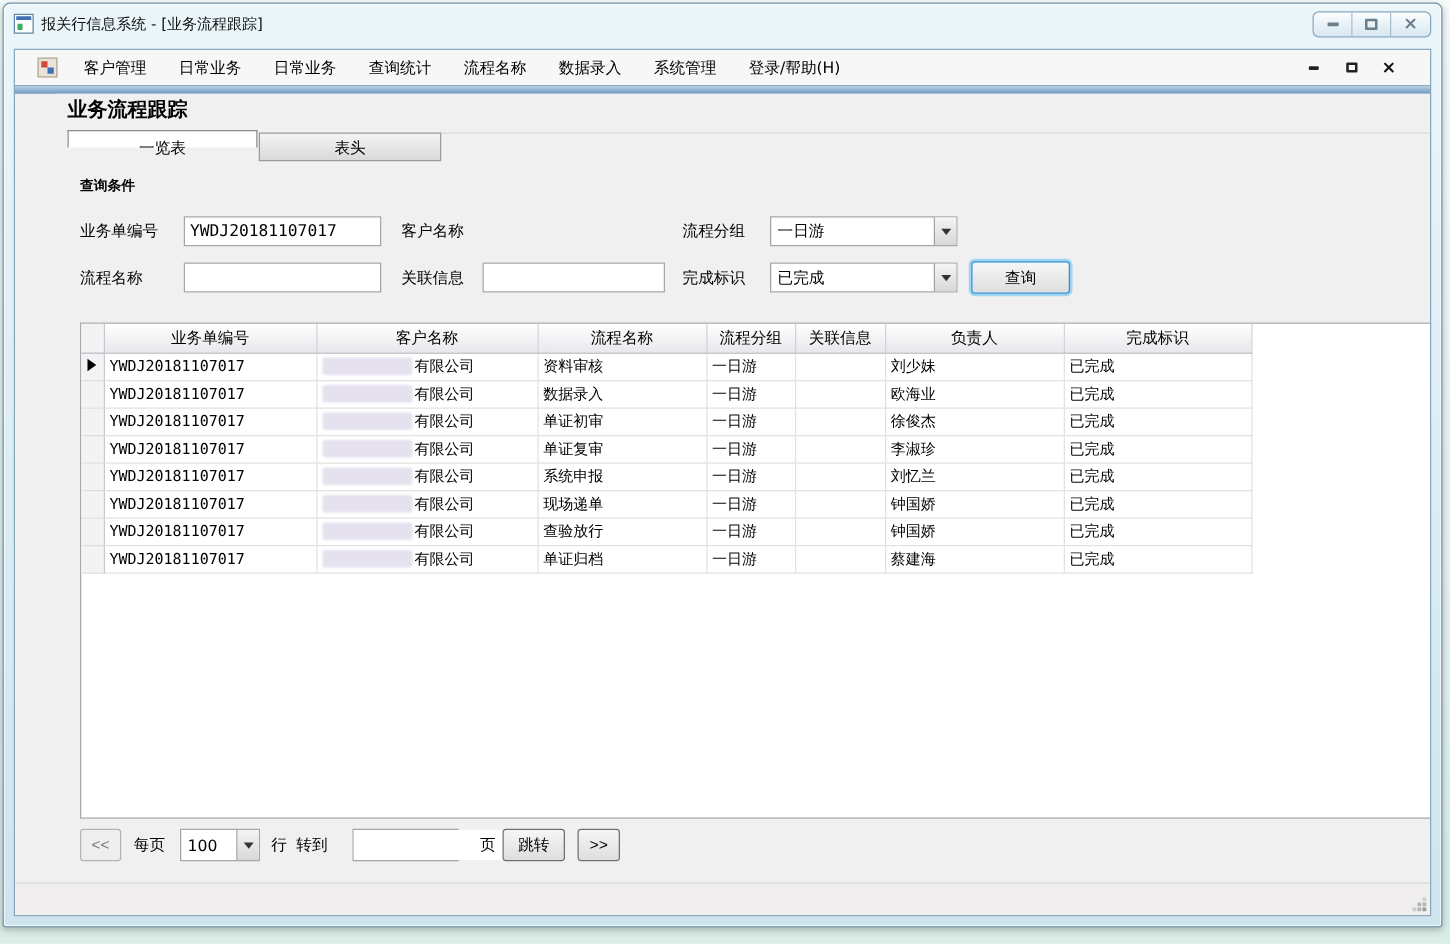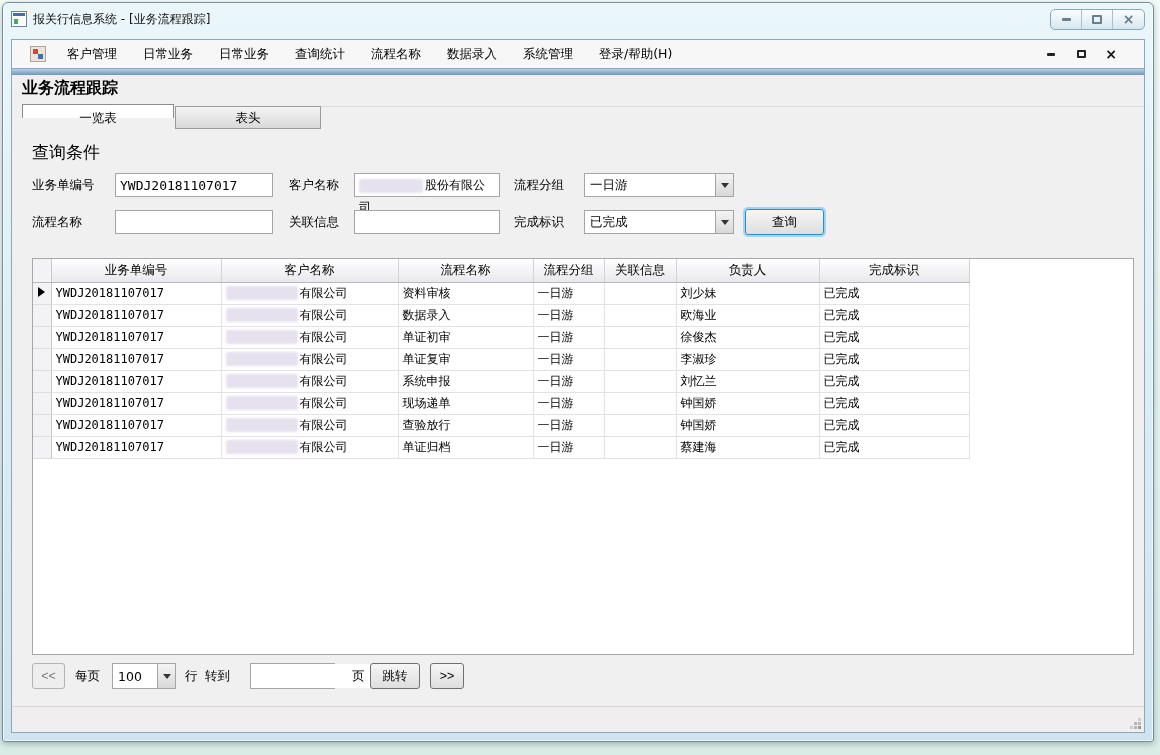--- a/index.html
+++ b/index.html
@@ -42,34 +42,34 @@
   .mdi-icon::before { content:""; position:absolute; left:2px; top:2px; width:5px; height:5px; background:#d14836; }
   .mdi-icon::after { content:""; position:absolute; right:2px; bottom:2px; width:5px; height:5px; background:#3f6fb5; }
   .menu-items { display:flex; }
   .menu-item { padding:5px 13px; font-size:12.5px; cursor:default; }
   .mdi-controls { margin-left:auto; display:flex; align-items:center; gap:16px; padding-right:10px; }
   .mdi-btn { display:flex; align-items:center; justify-content:center; width:14px; height:14px; }
   .mdi-btn .ic-min { background:#222; width:8px; }
   .mdi-btn .ic-restore { border-color:#222; width:9px; height:8px; }
   .mdi-btn .ic-close { color:#111; }
   .bluestrip { height:7px; background:linear-gradient(#b9d0e6,#6e97c0); border-top:1px solid #8fa9c4; }
-  .content { flex:1; position:relative; background:#f0f0f0; }
+  .content { flex:1; position:relative; background:#f0f0f0;margin-left:32px; }
   .statusbar { height:26px; background:#f0eeee; border-top:1px solid #d9d6d6; position:relative; }
   .grip { position:absolute; right:3px; bottom:3px; width:3px; height:3px; background:#9a9a9a;
     box-shadow:-4px 0 #b5b5b5, 0 -4px #b5b5b5, -8px 0 #cccccc, 0 -8px #cccccc, -4px -4px #b5b5b5; }
   
   .page-title { position:absolute; left:10px; top:3px; font-size:16px; font-weight:bold; }
   .tab { position:absolute; text-align:center; font-size:12.5px; cursor:default; }
   .tab-active { left:10px; top:29px; width:152px; height:14px; line-height:25px;
     background:#fff; border:1px solid #8c8c8c; border-bottom:none; z-index:2; }
   .tab-inactive { left:163px; top:31px; width:146px; height:23px; line-height:22px;
     background:linear-gradient(#f4f4f4,#d9d9d9); border:1px solid #9a9a9a; }
   .tab-line { position:absolute; left:309px; right:0; top:31px; height:1px; background:#dcdcdc; }
   
-  .section-title { position:absolute; left:20px; top:66px; font-weight:normal; font-size:17px; }
+  .section-title { position:absolute; left:20px; top:66px; font-weight:bold; font-size:11px; }
   .flabel { position:absolute; font-size:12.5px; height:24px; line-height:24px; }
   .tbox { position:absolute; height:24px; background:#fff; border:1px solid #a5a5a5;
     font-size:12px; padding:0 4px; line-height:22px; }
   input.tbox { font-family:"DejaVu Sans Mono", monospace; font-size:13px; }
   .redact { display:inline-block; width:64px; height:14px; background:#e6e1ef;
     vertical-align:middle; filter:blur(1px); border-radius:2px; margin-right:2px; }
   .combo { position:absolute; height:24px; background:#fff; border:1px solid #a5a5a5;
     display:flex; align-items:center; cursor:default; }
   .combo-text { flex:1; padding-left:5px; font-size:12.5px; }
   .combo-btn { width:18px; height:100%; border-left:1px solid #a5a5a5;
@@ -158,21 +158,20 @@
 
       <div class="tab tab-active">一览表</div>
       <div class="tab tab-inactive">表头</div>
       <div class="tab-line"></div>
 
       <div class="section-title">查询条件</div>
 
       <div class="flabel" style="left:20px; top:98px;">业务单编号</div>
       <input class="tbox" style="left: 103px; top: 98px; width: 158px;" value="YWDJ20181107017">
       <div class="flabel" style="left:277px; top:98px;">客户名称</div>
-      <div class="tbox" style="left:342px; top:98px; width:146px;"><span class="redact"></span><span>股份有限公司</span></div>
       <div class="flabel" style="left:502px; top:98px;">流程分组</div>
       <div class="combo" style="left:572px; top:98px; width:150px;">
         <span class="combo-text">一日游</span>
         <span class="combo-btn">
             <span class="arrow-down"></span>
           </span>
       </div>
 
       <div class="flabel" style="left:20px; top:135px;">流程名称</div>
       <input class="tbox" style="left: 103px; top: 135px; width: 158px;" value="">

